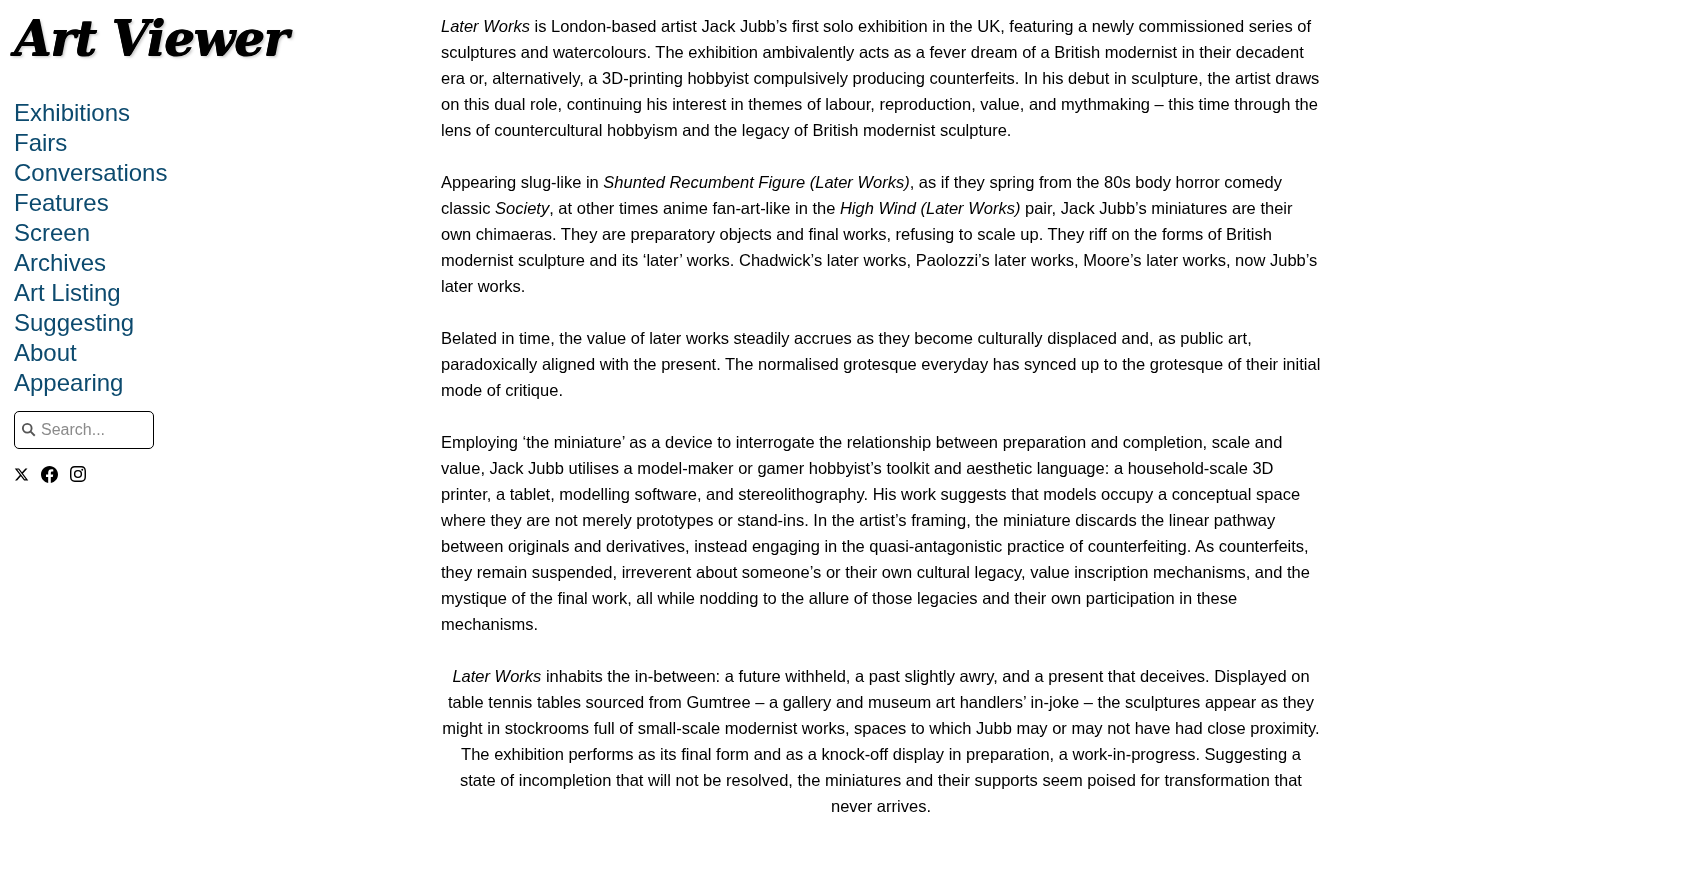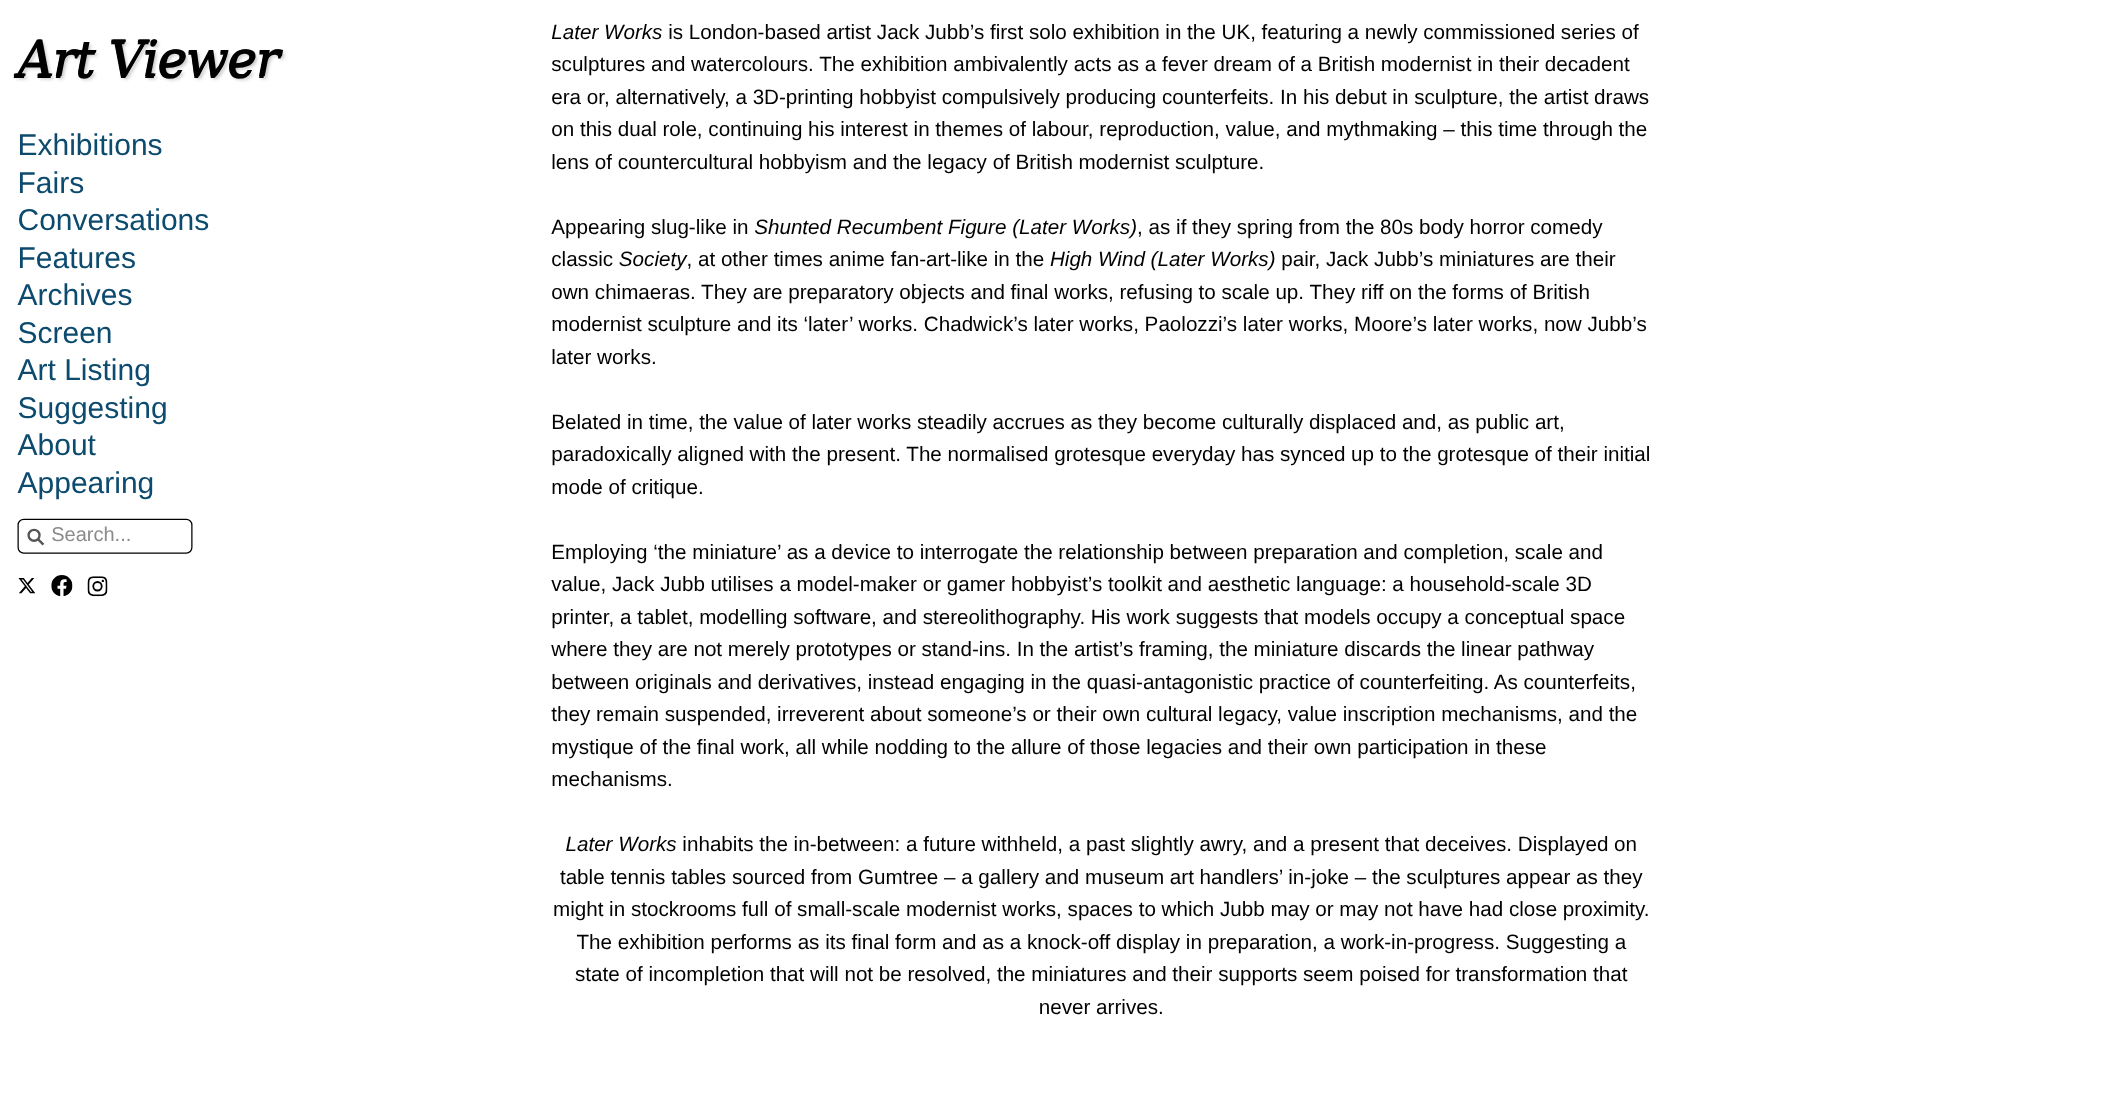--- a/index.html
+++ b/index.html
@@ -14,46 +14,45 @@
   .sidebar {
     position: absolute;
     left: 0; top: 0;
     width: 455px; height: 892px;
     padding: 10px 0 0 14px;
   }
   .logo {
     display: inline-block;
     font-family: "DejaVu Serif", serif;
     font-style: italic;
-    font-weight: 400;
-    font-size: 40px;
+    font-weight: 700;
+    font-size: 48px;
     letter-spacing: -1px;
     line-height: 1.2;
     color: #000;
     text-shadow: 1px 0 0 #000, 0 1px 0 #000, 2px 2px 3px rgba(0,0,0,0.25);
     text-decoration: none;
     cursor: pointer;
-    margin-top: 14px;
   }
   .nav {
     margin-top: 30px;
     display: block;
   }
   .nav a {
     display: block;
     font-size: 24px;
     line-height: 30px;
     color: #0c4a6e;
     text-decoration: none;
     cursor: pointer;
   }
   .search-box {
     margin-top: 13px;
     width: 140px;
-    height: 28px;
+    height: 38px;
     border: 1px solid #000;
     border-radius: 5px;
     display: flex;
     align-items: center;
     padding: 0 6px;
     background: #fff;
   }
   .search-box svg { flex: 0 0 auto; margin-right: 5px; }
   .search-box input {
     border: none;
@@ -98,22 +97,22 @@
 <body>
 
 <aside class="sidebar">
   <a class="logo">Art Viewer</a>
 
   <nav class="nav">
     <a>Exhibitions</a>
     <a>Fairs</a>
     <a>Conversations</a>
     <a>Features</a>
+    <a>Screen</a>
     <a>Archives</a>
-    <a>Screen</a>
     <a>Art Listing</a>
     <a>Suggesting</a>
     <a>About</a>
     <a>Appearing</a>
   </nav>
 
   <div class="search-box">
     <svg width="15" height="15" viewBox="0 0 24 24" fill="none" stroke="#555" stroke-width="3">
       <circle cx="10" cy="10" r="7"></circle>
       <line x1="15.5" y1="15.5" x2="22" y2="22"></line>

